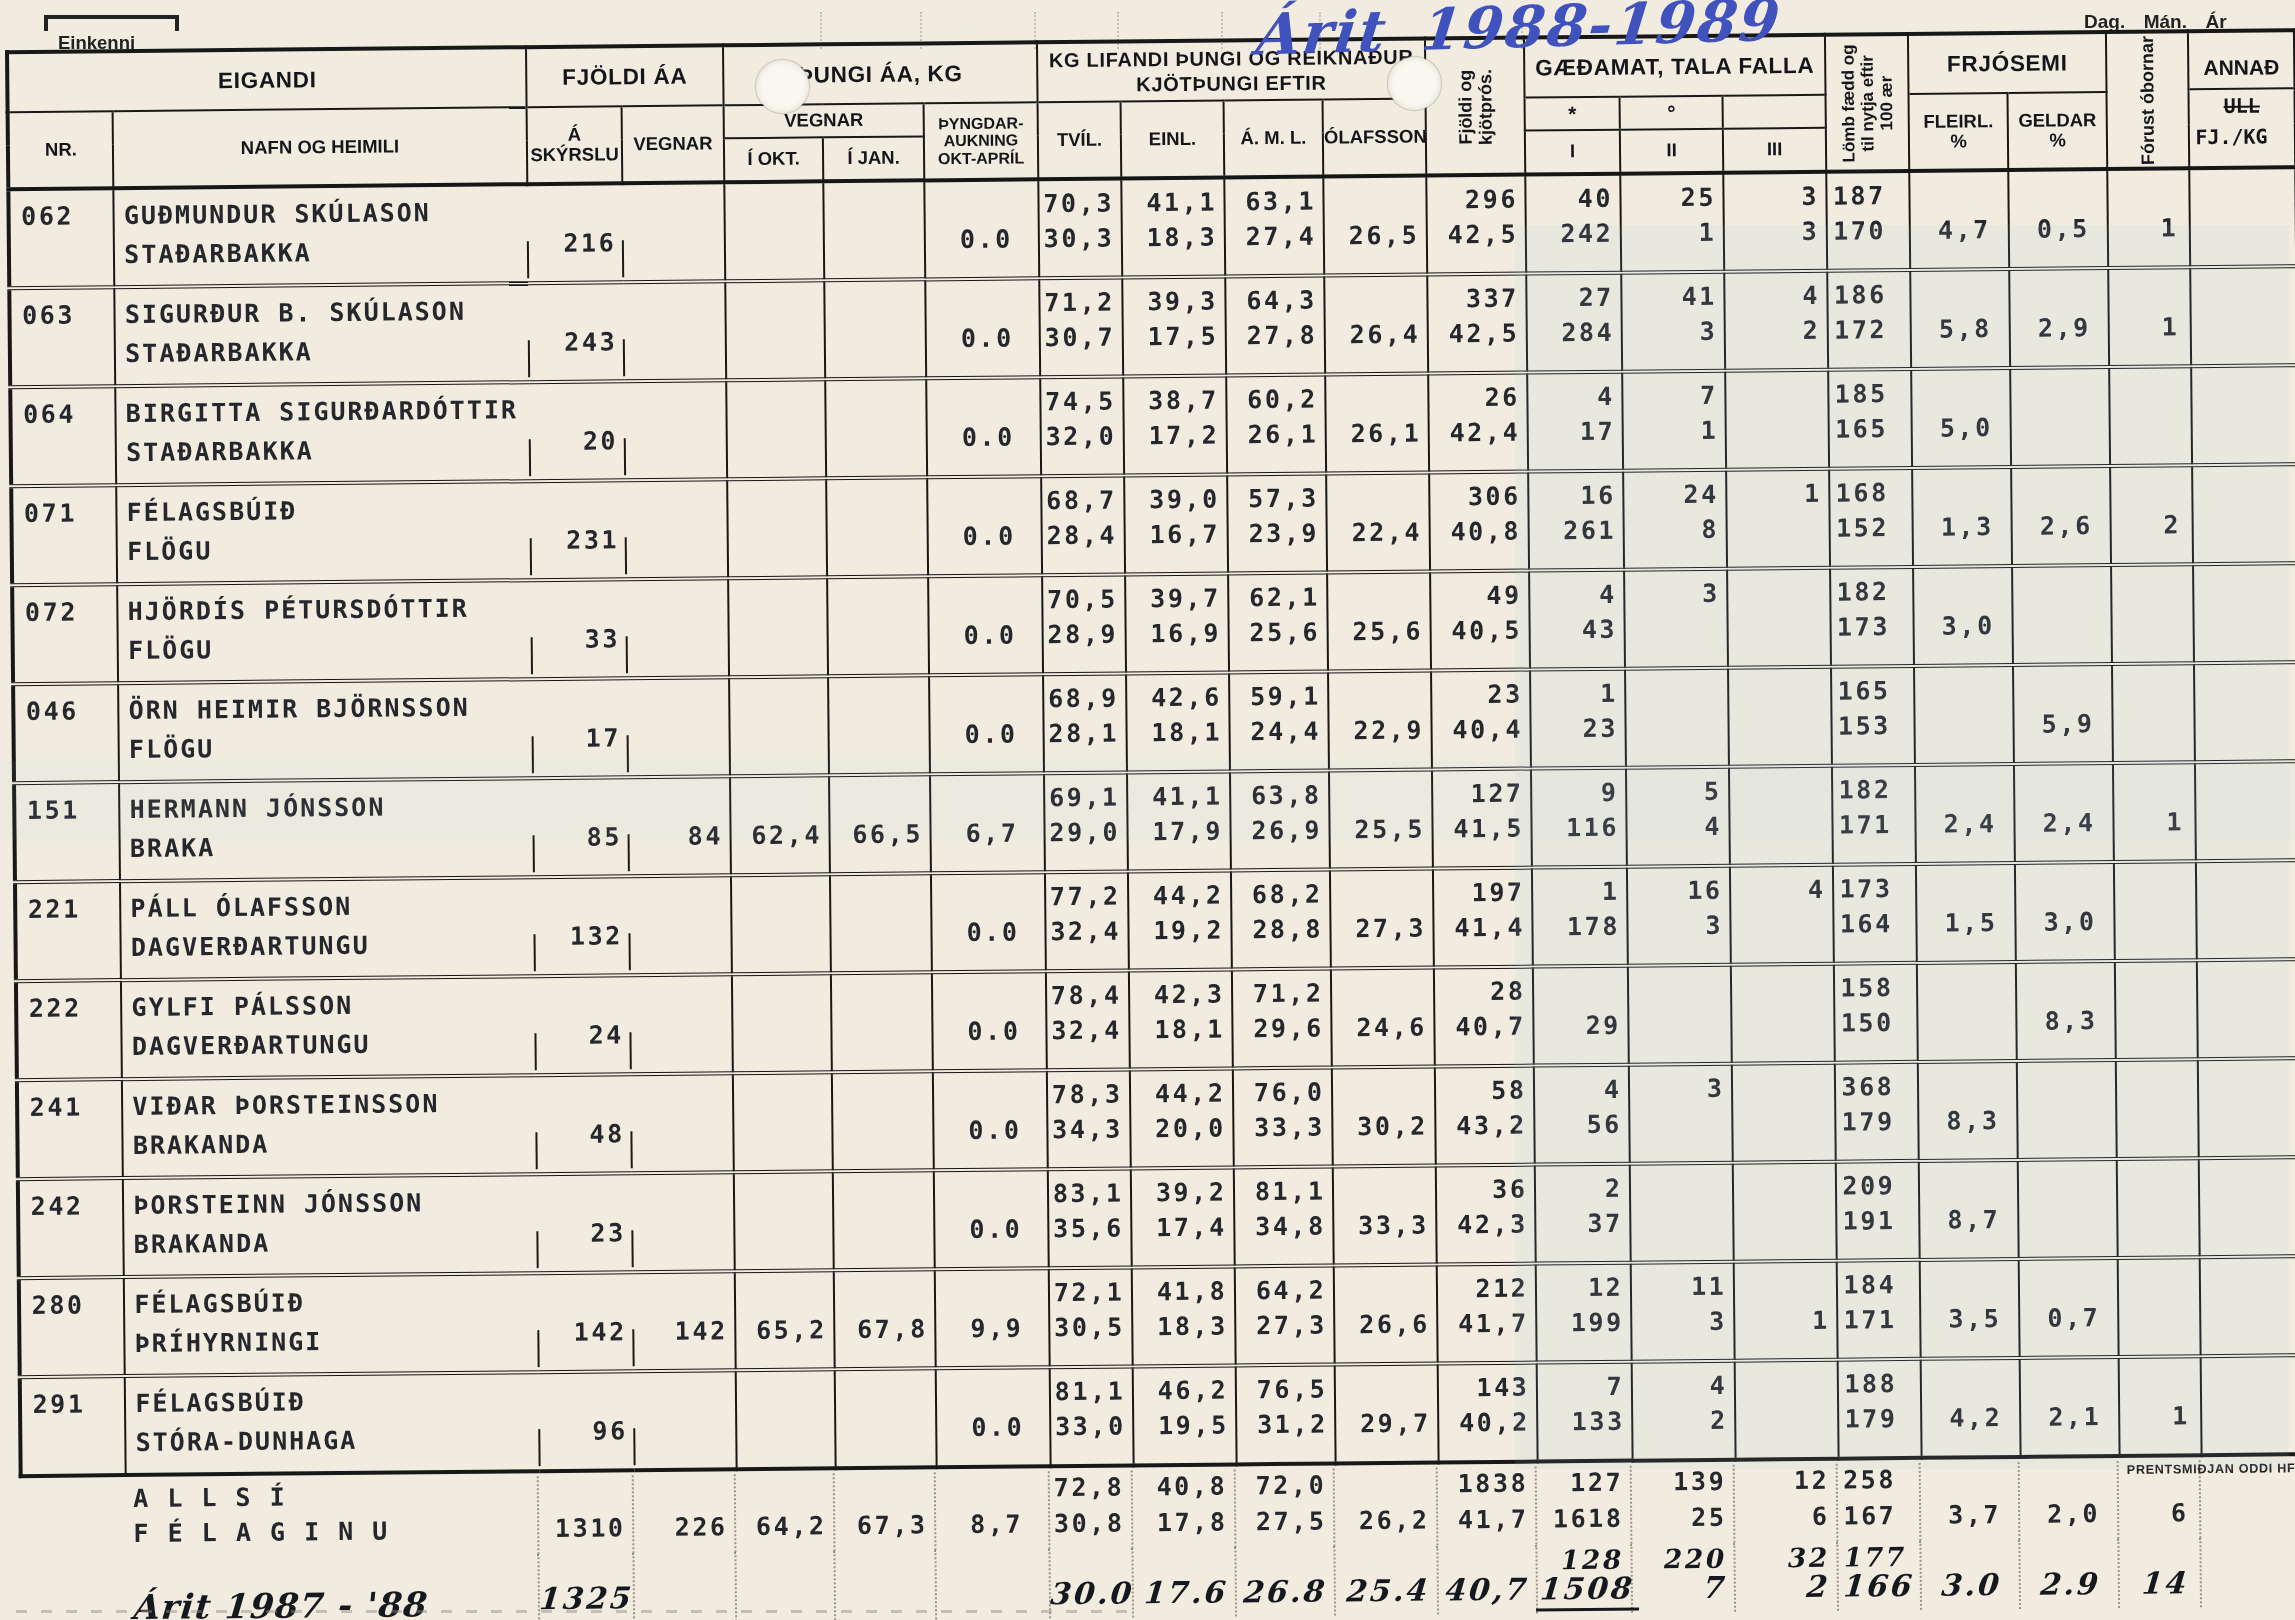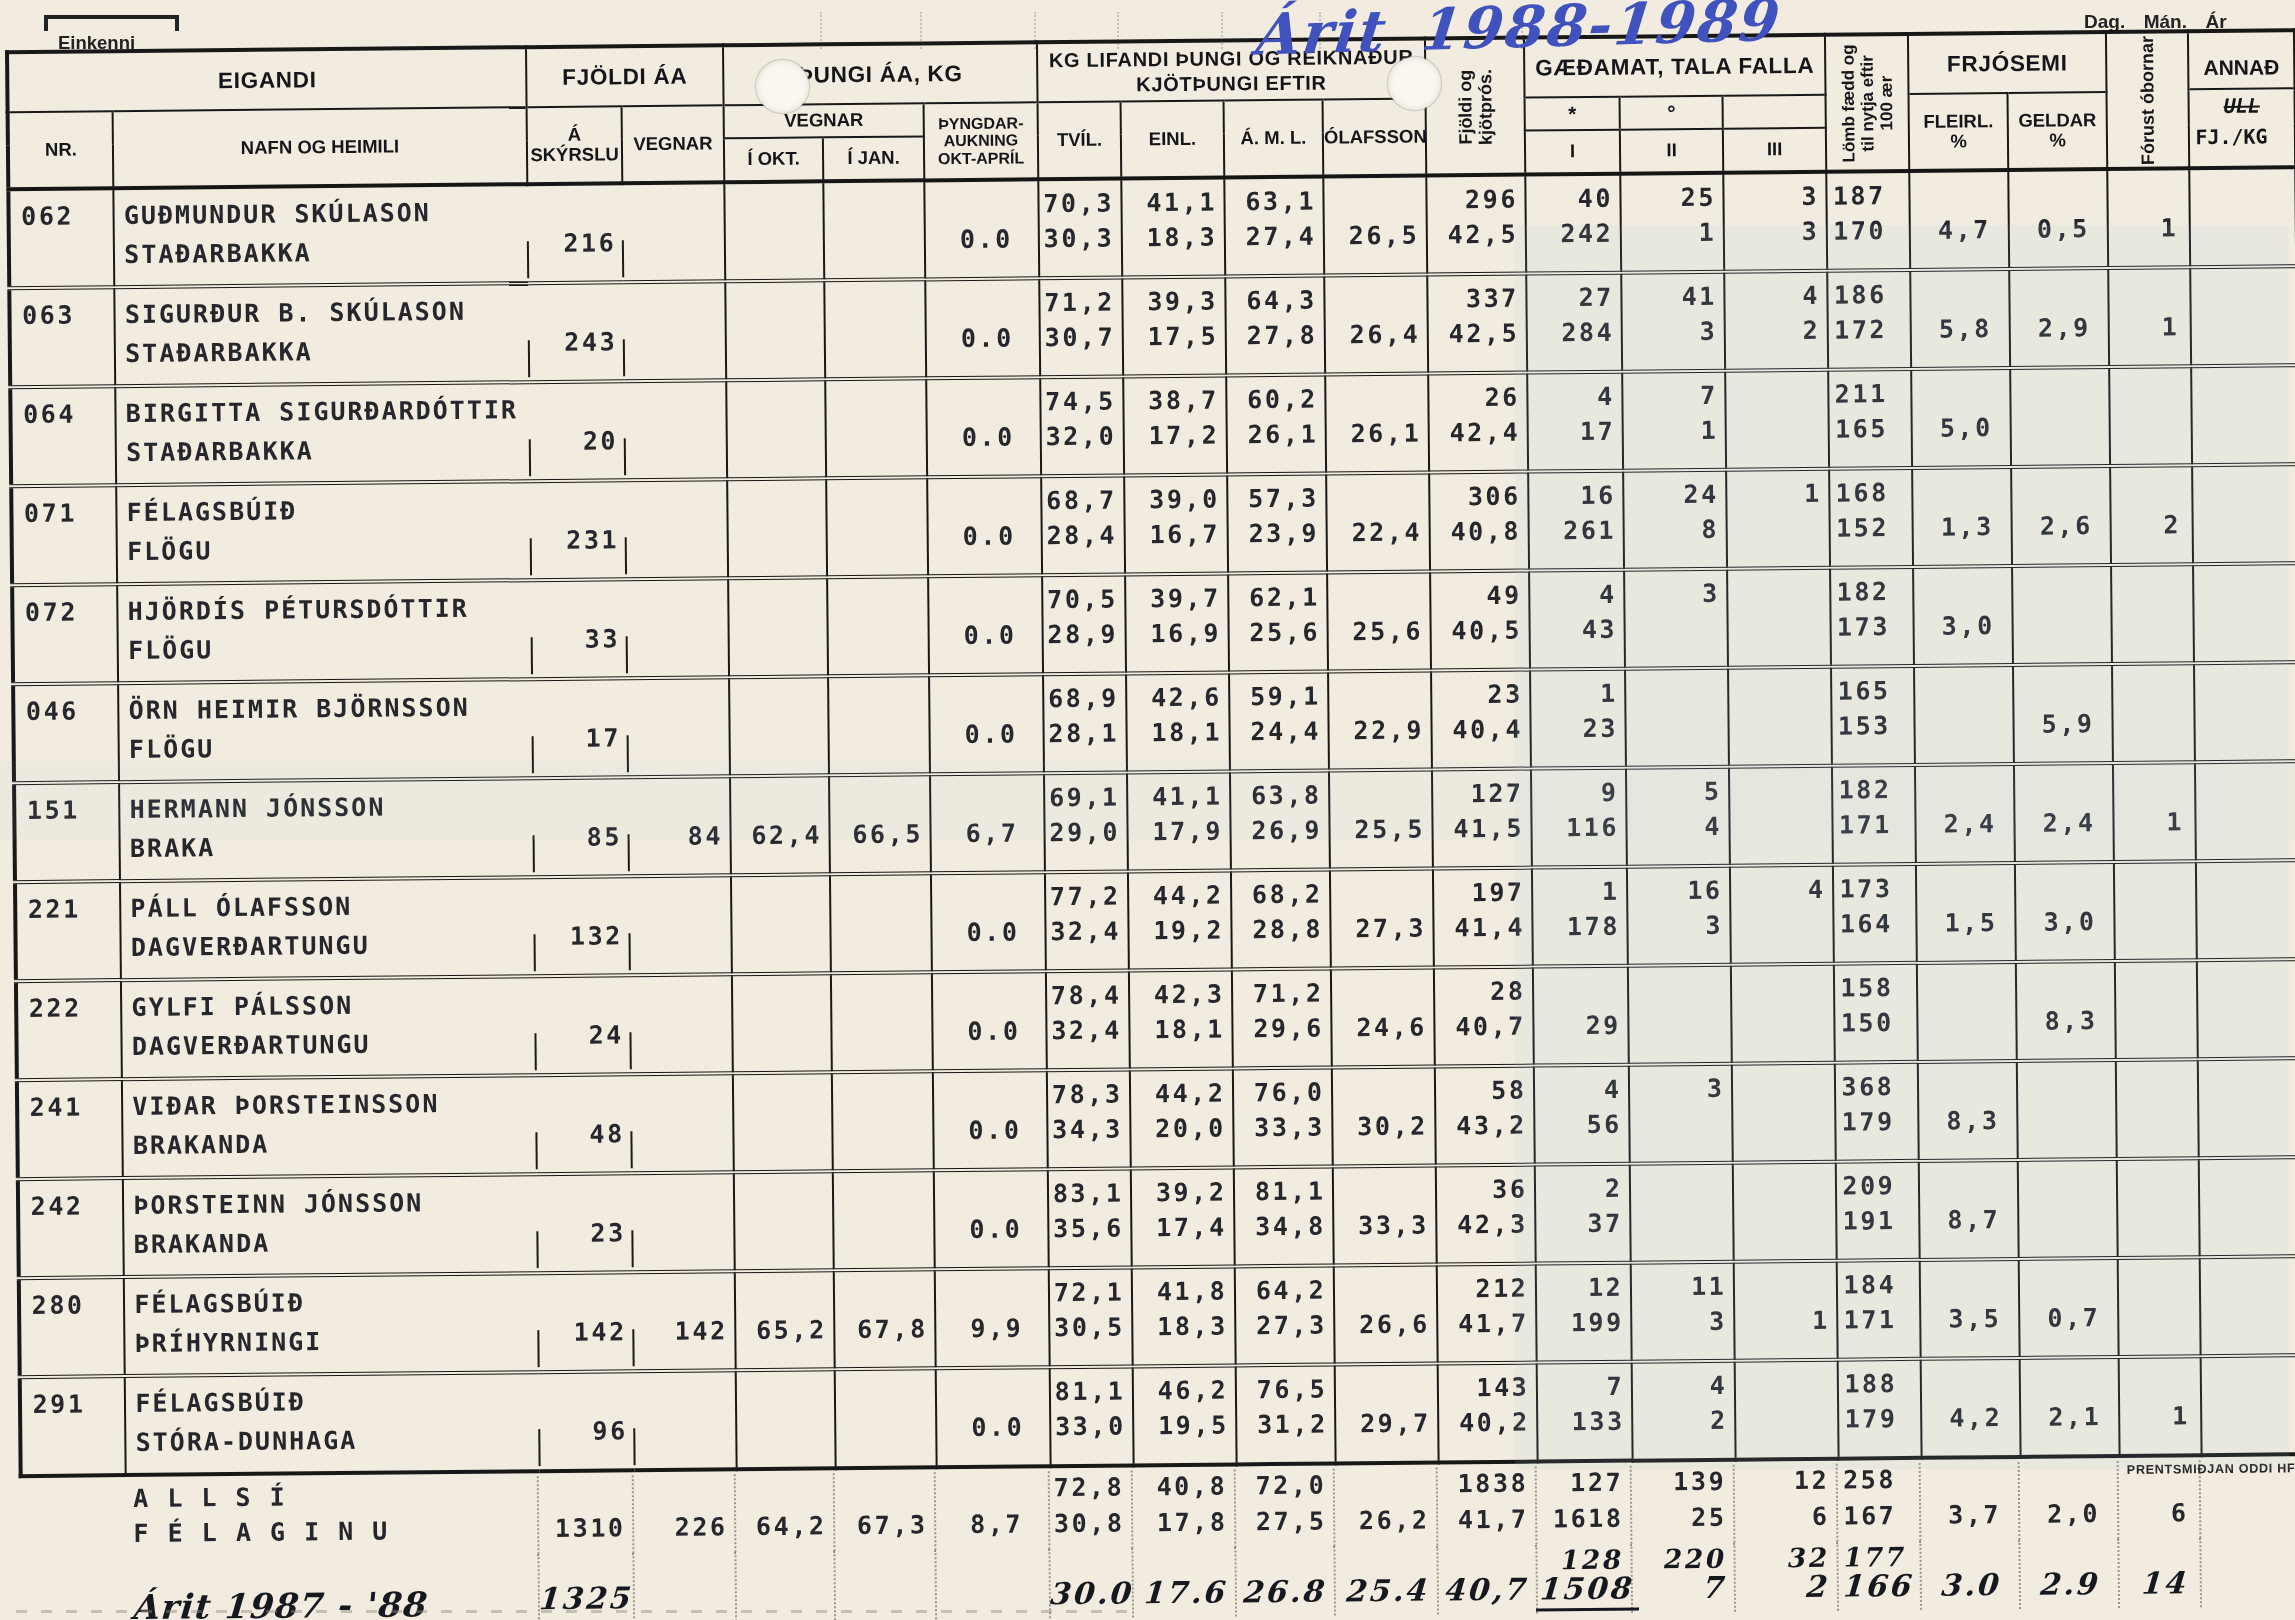--- a/index.html
+++ b/index.html
@@ -51,21 +51,21 @@
   .wrap{padding:1.3px 4px;}
   .sym{font-size:21px;border-top:2px solid #181818;border-bottom:2px solid #181818;}
   .rot-cell{position:relative;}
   .rot{position:absolute;left:50%;top:50%;width:132px;
        transform:translate(-50%,-50%) rotate(-90deg);
        text-align:center;font-size:18px;font-weight:700;line-height:1.12;}
   .rot3{width:129px;font-size:17px;}
   .annad{vertical-align:top;}
   .annad-title{font-size:21px;border-bottom:2px solid #181818;padding:6.6px 0 8px;}
   .mono{font-family:"DejaVu Sans Mono",monospace;}
-  .annad-ull{font-size:20px;font-weight:700;text-decoration:line-through;margin-top:4px;font-style:italic;}
+  .annad-ull{font-size:20px;font-weight:700;text-decoration:line-through;margin-top:4px;}
   .annad-fjkg{font-size:20px;font-weight:700;text-align:left;padding-left:5.3px;margin-top:7px;}
   
   tbody tr.data{height:99px;border-top:4px double #161616;}
   tbody tr.data:first-child{border-top:4.6px solid #161616;}
   .main td{border-left:2px solid #181818;
     font-family:"DejaVu Sans Mono",monospace;font-weight:700;font-size:25px;
     letter-spacing:2.6px;color:#26272c;}
   td.c-nr{border-left:none;}
   td.c-skyr,td.c-vegn{border-left:none;position:relative;}
   td.c-okt,td.c-tvil,td.c-fjol,td.c-q1,td.c-lomb,td.c-fleirl,td.c-annad{border-left-width:2.6px;}
@@ -419,21 +419,21 @@
             </td>
             <td class="c-q2">
               <div class="l1">7</div>
               <div class="l2">1</div>
             </td>
             <td class="c-q3">
               <div class="l1"></div>
               <div class="l2"></div>
             </td>
             <td class="c-lomb">
-              <div class="l1">211</div>
+              <div class="l1">185</div>
               <div class="l2">165</div>
             </td>
             <td class="c-fleirl">
               <div class="l1"></div>
               <div class="l2">5,0</div>
             </td>
             <td class="c-geldar">
               <div class="l1"></div>
               <div class="l2"></div>
             </td>

